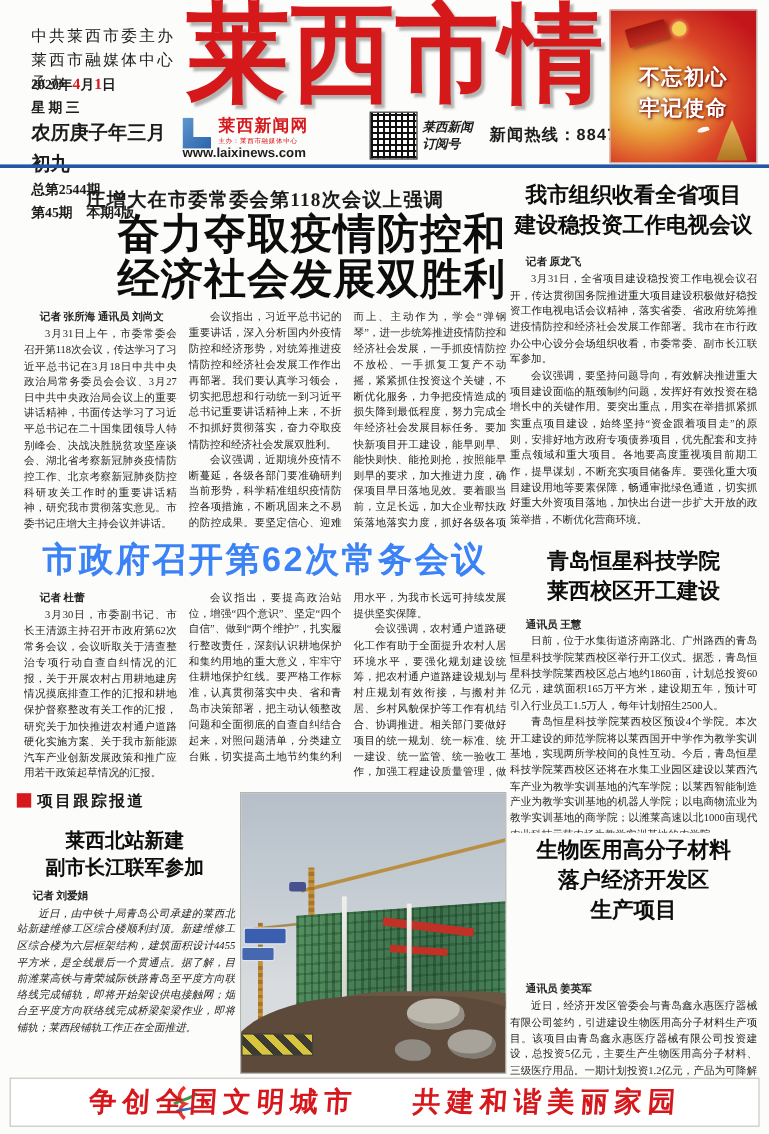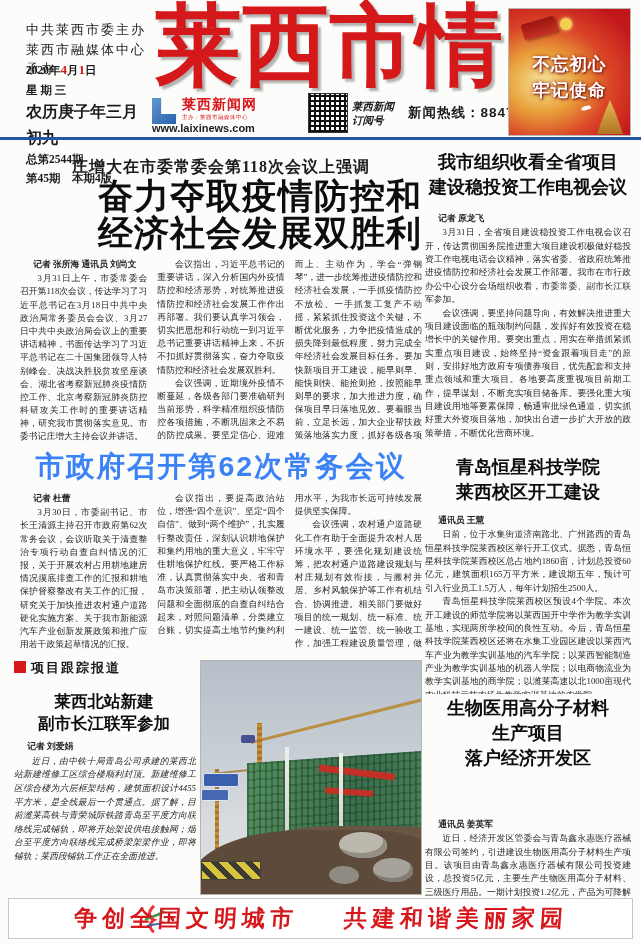--- a/index.html
+++ b/index.html
@@ -231,22 +231,22 @@
     <div>莱西校区开工建设</div>
   </div>
   <div class="abs sb-body hx-body">
     <div class="byline">通讯员 王慧</div>
   <p class="para">日前，位于水集街道济南路北、广州路西的青岛恒星科技学院莱西校区举行开工仪式。据悉，青岛恒星科技学院莱西校区总占地约1860亩，计划总投资60亿元，建筑面积165万平方米，建设期五年，预计可引入行业员工1.5万人，每年计划招生2500人。</p>
       <p class="para">青岛恒星科技学院莱西校区预设4个学院。本次开工建设的师范学院将以莱西国开中学作为教学实训基地，实现两所学校间的良性互动。今后，青岛恒星科技学院莱西校区还将在水集工业园区建设以莱西汽车产业为教学实训基地的汽车学院；以莱西智能制造产业为教学实训基地的机器人学院；以电商物流业为教学实训基地的商学院；以潍莱高速以北1000亩现代农业科技示范农场为教学实训基地的农学院。</p>
     </div>
 
   <div class="abs sb-title bio-title">
     <div>生物医用高分子材料</div>
+    <div>落户经济开发区</div>
     <div>生产项目</div>
-    <div>落户经济开发区</div>
   </div>
   <div class="abs sb-body bio-body">
     <div class="byline">通讯员 姜英军</div>
   <p class="para">近日，经济开发区管委会与青岛鑫永惠医疗器械有限公司签约，引进建设生物医用高分子材料生产项目。该项目由青岛鑫永惠医疗器械有限公司投资建设，总投资5亿元，主要生产生物医用高分子材料、三级医疗用品。一期计划投资1.2亿元，产品为可降解高分子医用缝合线。项目竣工达产后，年可生产医用缝合线1千万包，预计年产值3-4亿元。</p>
     </div>
 
   <div class="abs banner">
     <svg class="banner-logo" viewBox="0 0 30 30">
       <path d="M15 2 C8 8 10 14 15 16 C11 18 9 24 15 28" fill="none" stroke="#e33" stroke-width="3"></path>
       <path d="M6 16 C12 12 20 12 25 7" fill="none" stroke="#3a9a4a" stroke-width="2.5"></path>

